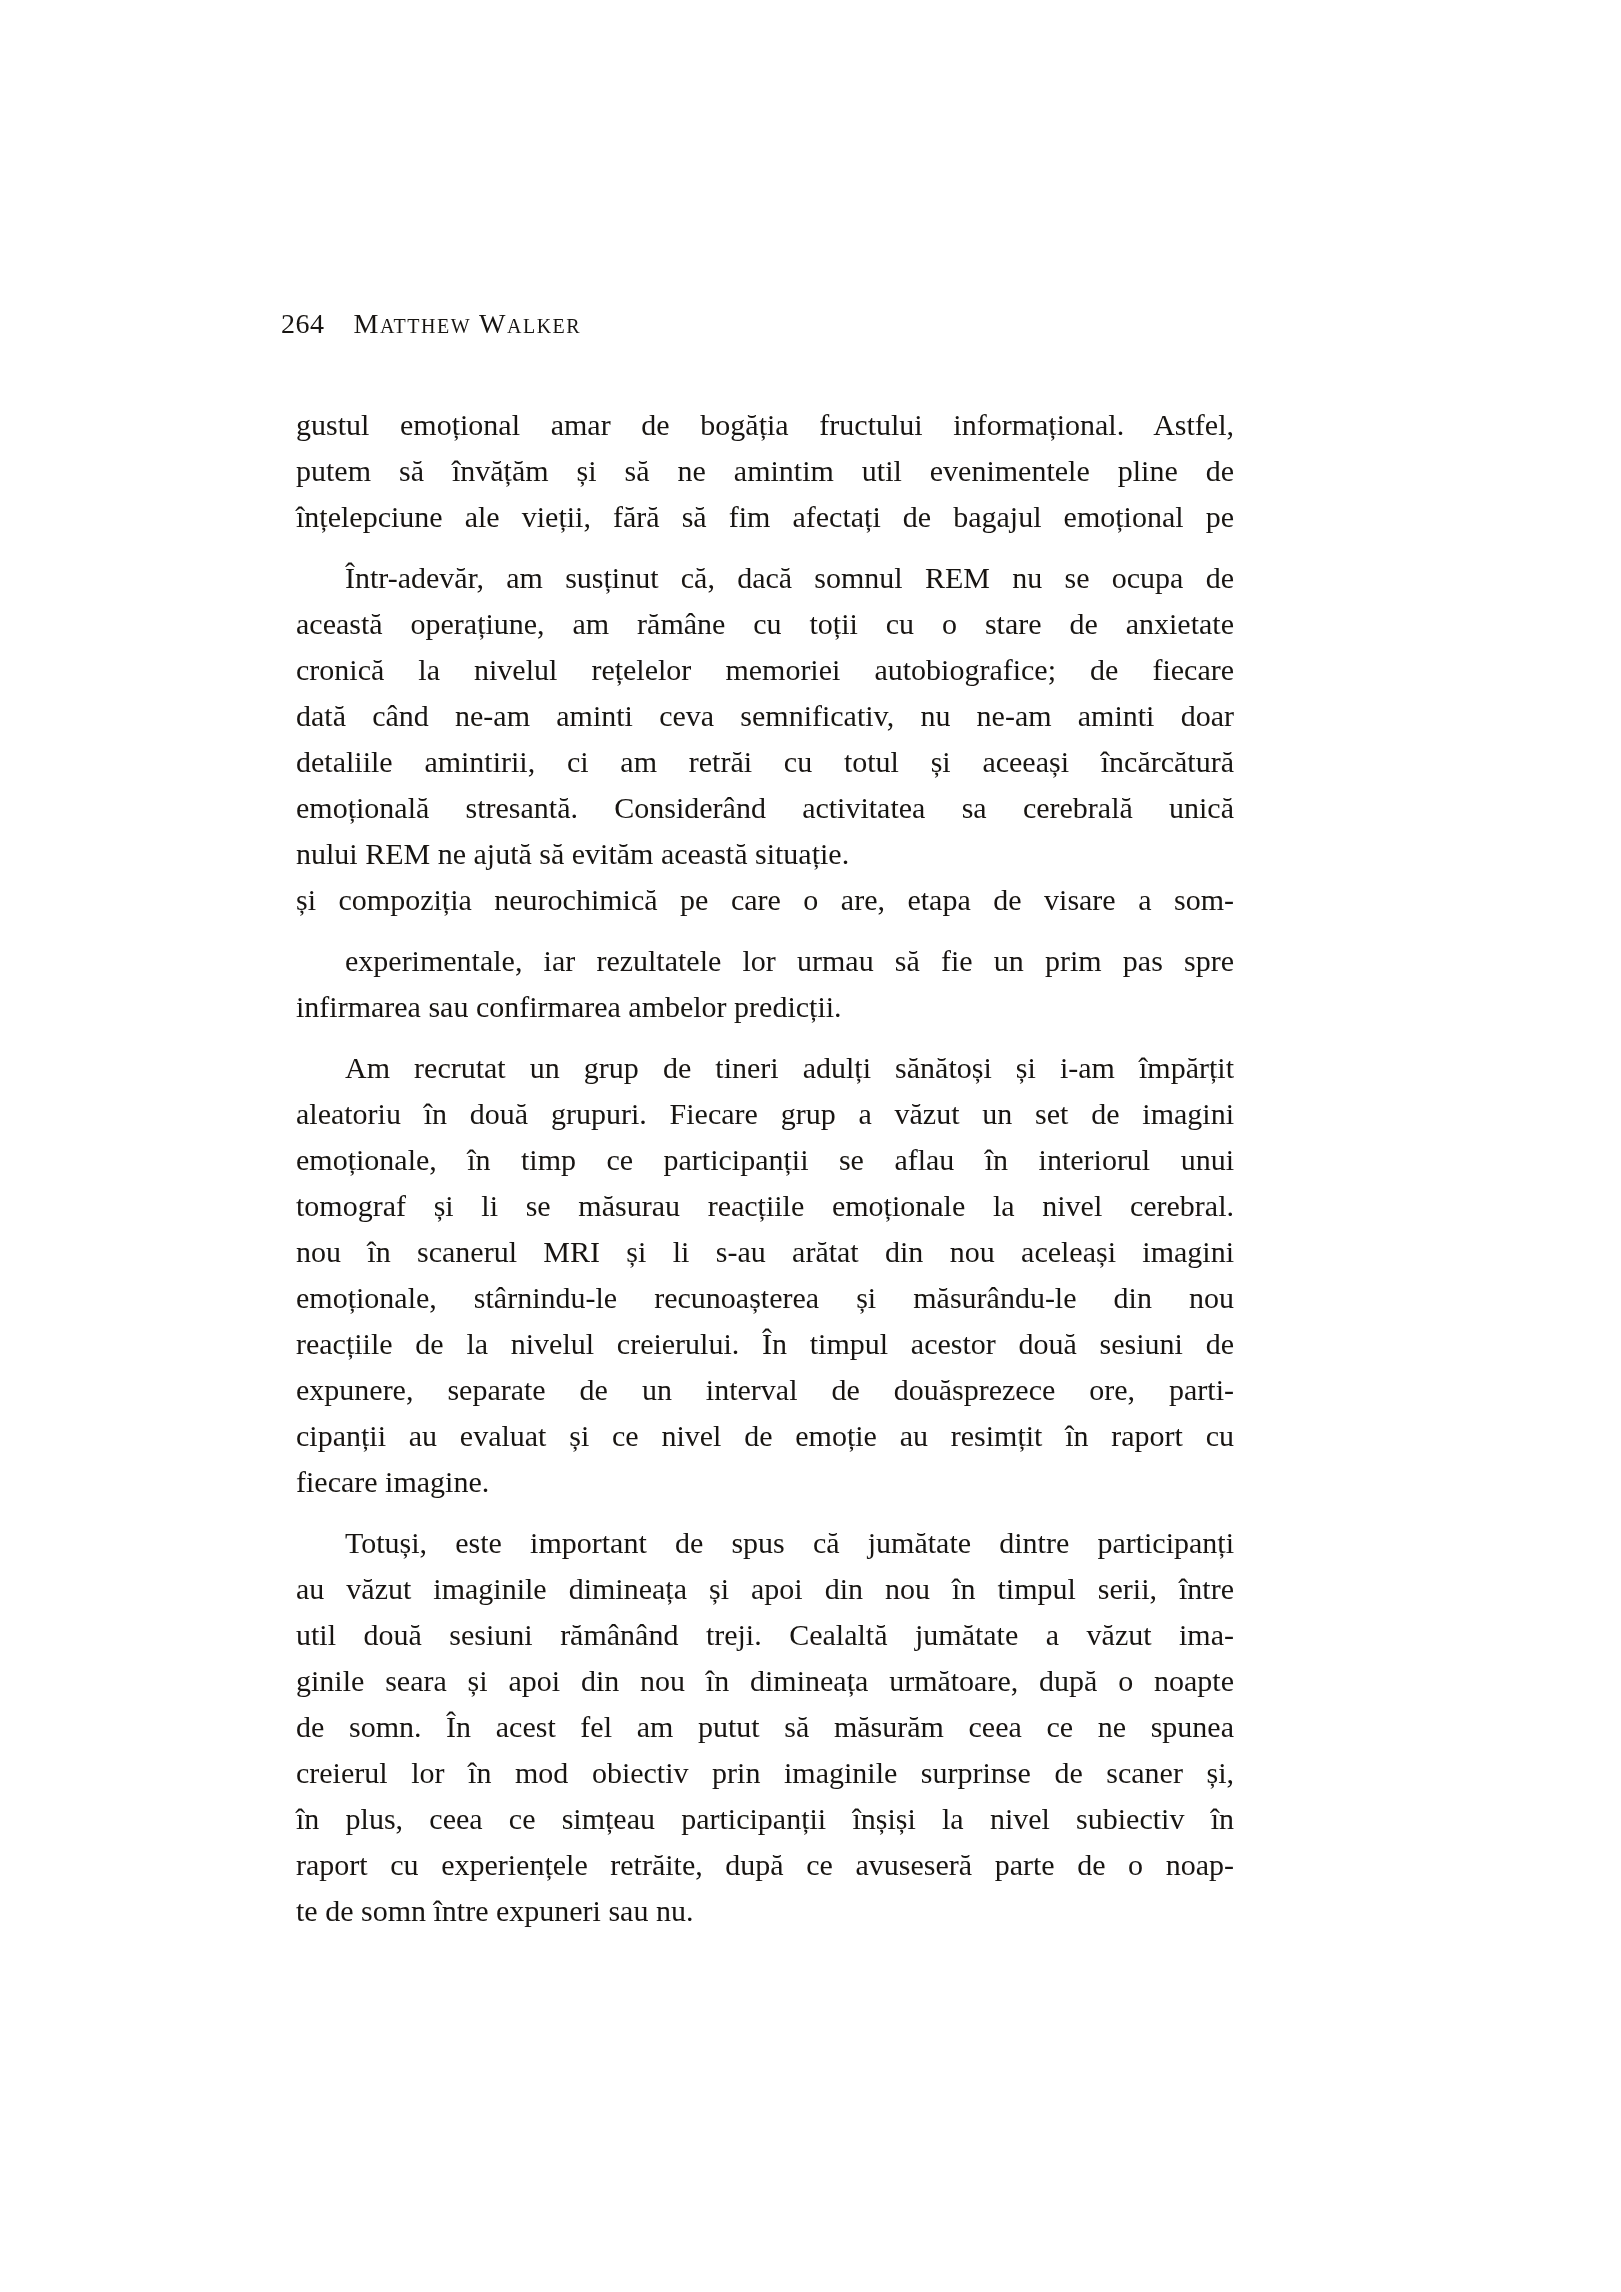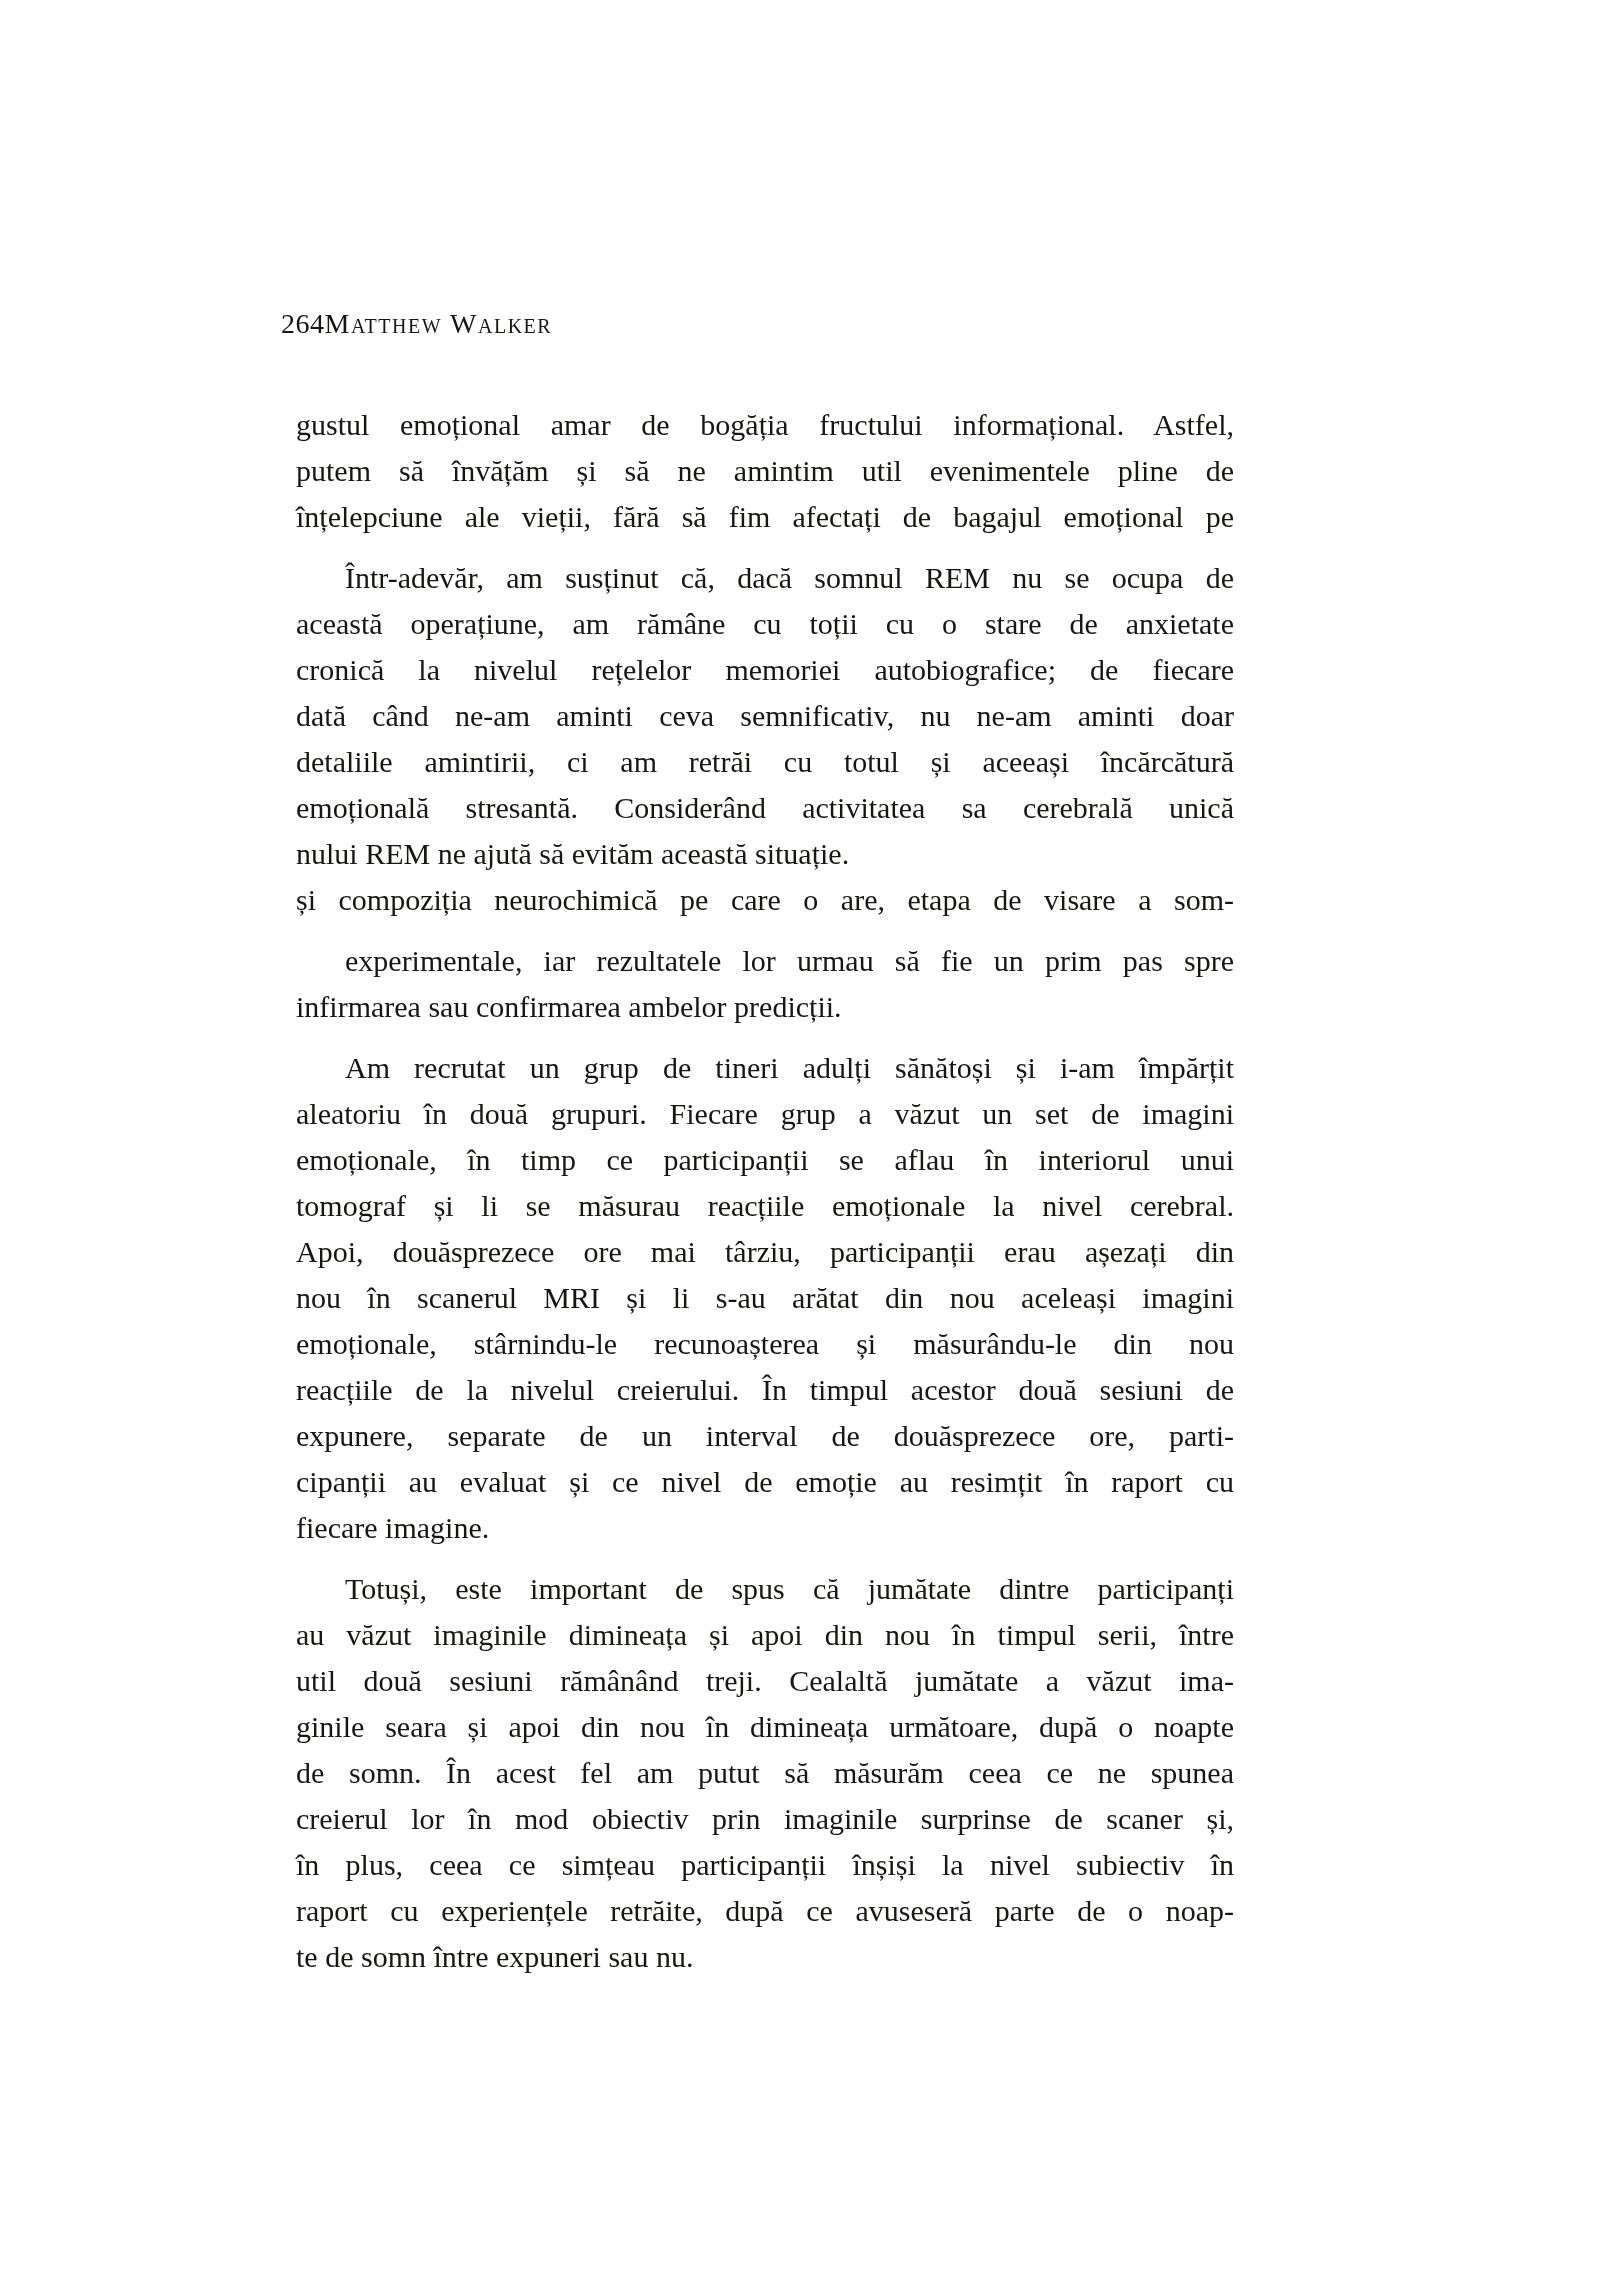--- a/index.html
+++ b/index.html
@@ -29,20 +29,21 @@
     margin-bottom: 61px;
     white-space: nowrap;
   }
   .page-number {
     font-weight: normal;
     letter-spacing: 0.5px;
   }
   .running-head-title {
     font-variant: small-caps;
     letter-spacing: 1.5px;
+    margin-left: 29px;
     font-weight: 500;
   }
   .text-column {
     font-size: 30px;
     line-height: 46px;
   }
   .para {
     margin: 15px;
     padding: 0;
   }
@@ -84,21 +85,20 @@
         </div>
         <div class="para indent">
           <div class="line">experimentale, iar rezultatele lor urmau să fie un prim pas spre</div>
           <div class="line last">infirmarea sau confirmarea ambelor predicții.</div>
         </div>
         <div class="para indent">
           <div class="line">Am recrutat un grup de tineri adulți sănătoși și i-am împărțit</div>
           <div class="line">aleatoriu în două grupuri. Fiecare grup a văzut un set de imagini</div>
           <div class="line">emoționale, în timp ce participanții se aflau în interiorul unui</div>
           <div class="line">tomograf și li se măsurau reacțiile emoționale la nivel cerebral.</div>
-          <div class="line">Apoi, douăsprezece ore mai târziu, participanții erau așezați din</div>
           <div class="line">nou în scanerul MRI și li s-au arătat din nou aceleași imagini</div>
           <div class="line">emoționale, stârnindu-le recunoașterea și măsurându-le din nou</div>
           <div class="line">reacțiile de la nivelul creierului. În timpul acestor două sesiuni de</div>
           <div class="line">expunere, separate de un interval de douăsprezece ore, parti-</div>
           <div class="line">cipanții au evaluat și ce nivel de emoție au resimțit în raport cu</div>
           <div class="line last">fiecare imagine.</div>
         </div>
         <div class="para indent">
           <div class="line">Totuși, este important de spus că jumătate dintre participanți</div>
           <div class="line">au văzut imaginile dimineața și apoi din nou în timpul serii, între</div>

